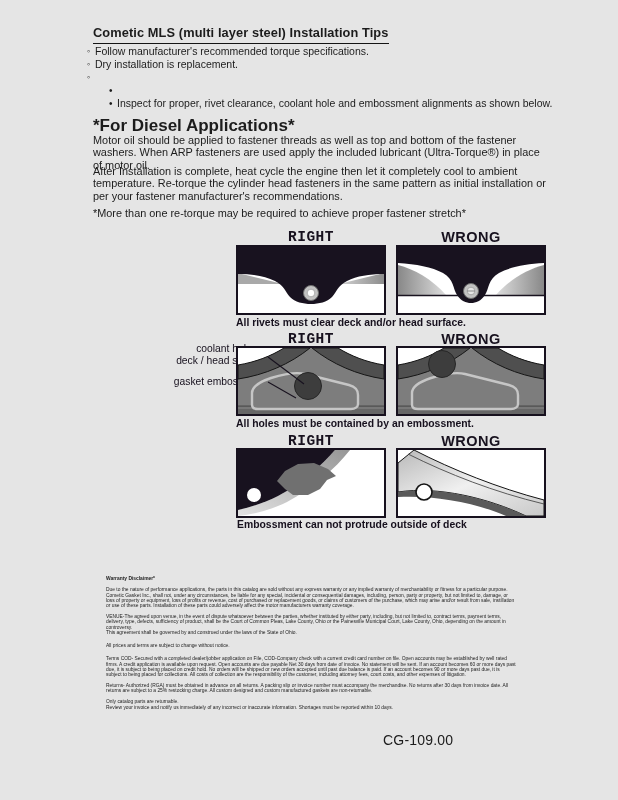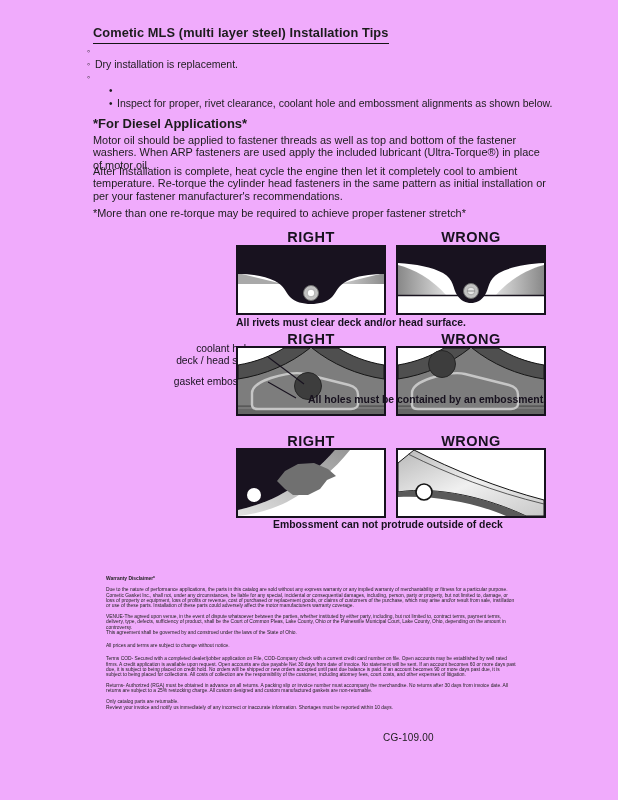--- a/index.html
+++ b/index.html
@@ -1,65 +1,66 @@
 <!DOCTYPE html>
 <html><head>
 <meta charset="utf-8">
 <style>
   html,body{margin:0;padding:0;background:#ffffff;}
   #page{
-    position:relative;width:618px;height:800px;background:#f0abfc;overflow:hidden;
+    position:relative;width:618px;height:800px;background:#e5e5e5;overflow:hidden;
     font-family:"Liberation Sans",sans-serif;color:#1c1c1c;
   }
   .abs{position:absolute;}
   .title{
     left:93px;top:25px;font-size:12.8px;font-weight:bold;
     border-bottom:1.6px solid #141414;padding-bottom:3px;letter-spacing:.1px;
   }
   .bullets{left:87px;top:45px;font-size:10.5px;line-height:13px;}
   .brow{display:flex;}
   .brow .mk{width:8px;flex:none;font-size:9px;line-height:13px;}
   .brow.sub{margin-left:22px;}
   .brow.sub .mk{font-size:10px;}
-  .dheading{left:93px;top:116px;font-size:13px;font-weight:bold;}
+  .dheading{left:93px;top:116px;font-size:17px;font-weight:bold;}
   .para{left:93px;width:458px;font-size:10.9px;line-height:12.4px;}
   .p1{top:134px;}
   .p2{top:165px;}
   .note{top:207px;}
   .colhdr{width:150px;text-align:center;font-size:14.5px;font-weight:bold;letter-spacing:.5px;color:#17111e;}
-  .h-l{left:236px;} .h-r{left:396px;}
+  .h-l{left:236px;font-family:Liberation Mono, monospace;} .h-r{left:396px;}
   .row1h{top:229px;} .row2h{top:331px;} .row3h{top:433px;}
   .panel{width:150px;height:70px;border:2px solid #17111e;box-sizing:border-box;background:#fff;}
   .panel svg{display:block;width:146px;height:66px;}
   .r1p{top:245px;} .r2p{top:346px;} .r3p{top:448px;}
   .caption{font-size:10.4px;font-weight:bold;color:#17111e;}
   .cap1{left:236px;top:317px;}
-  .cap2{left:236px;top:394px;width:310px;text-align:right;}
-  .cap3{left:237px;top:519px;line-height:12.4px;margin-left:36px;}
+  .cap2{left:236px;top:418px;width:310px;text-align:left;}
+  .cap3{left:237px;top:519px;line-height:12.4px;}
   .calloutlbl{left:110px;width:156px;text-align:right;font-size:10.3px;line-height:11.5px;color:#17111e;}
   .lbl1{top:343px;}
   .lbl2{top:376px;}
   .leaders{left:0;top:0;pointer-events:none;}
   .legal{left:106px;top:576px;width:410px;font-size:4.9px;line-height:5.3px;color:#222;}
   .legal .lh{font-weight:bold;margin:0 0 6px 0;}
   .legal p{margin:0 0 5.5px 0;}
   .legal p.tight{margin-bottom:0;}
   .legal p.gap{margin-bottom:8px;}
-  .footer{left:383px;top:732px;font-size:10px;color:#1c1c1c;letter-spacing:.2px;}
+  .footer{left:383px;top:732px;font-size:14px;color:#1c1c1c;letter-spacing:.2px;}
 </style>
 </head>
 <body>
 
 <div id="page">
 
   <div class="abs title">Cometic MLS (multi layer steel) Installation Tips</div>
 
   <div class="abs bullets">
     <div class="brow">
       <span class="mk">◦</span>
+      <span>Follow manufacturer's recommended torque specifications.</span>
     </div>
     <div class="brow">
       <span class="mk">◦</span>
       <span>Dry installation is replacement.</span>
     </div>
     <div class="brow">
       <span class="mk">◦</span>
     </div>
     <div class="brow sub">
       <span class="mk">•</span>

